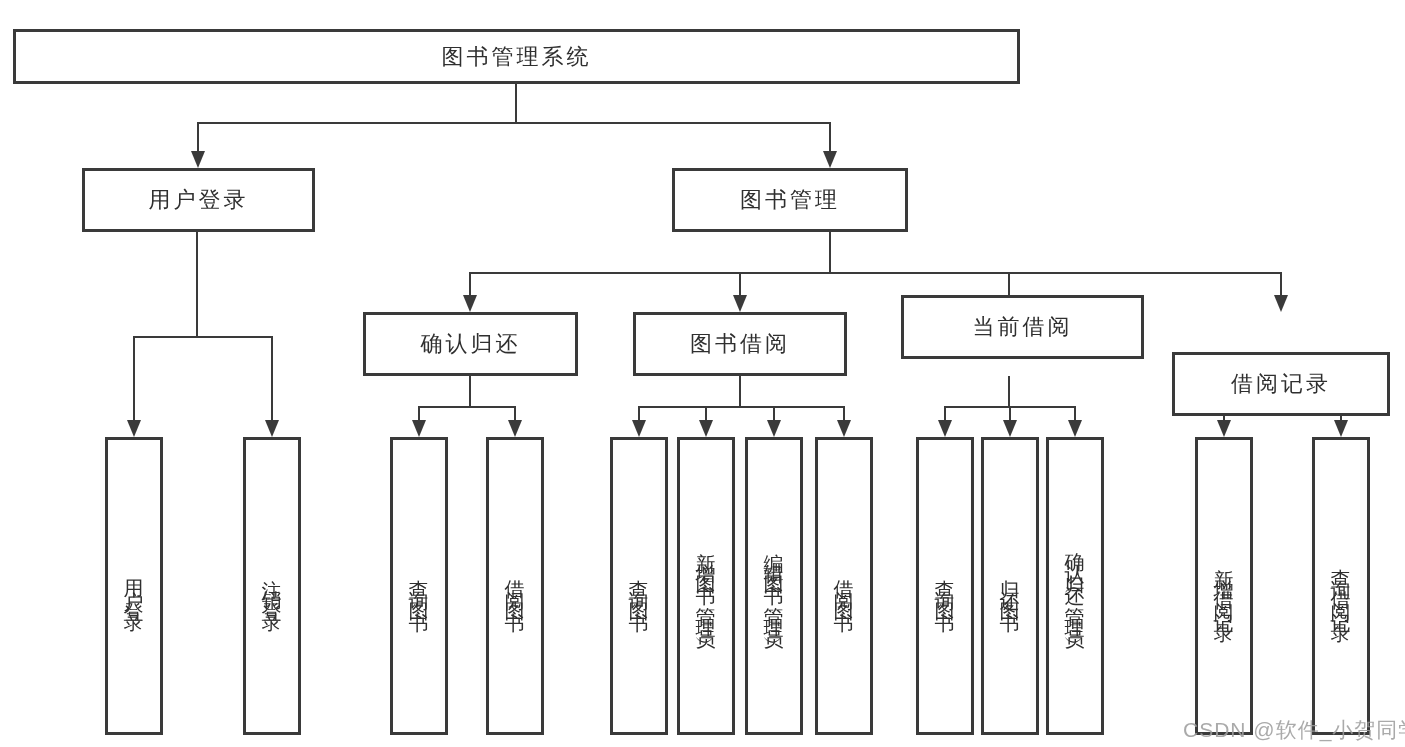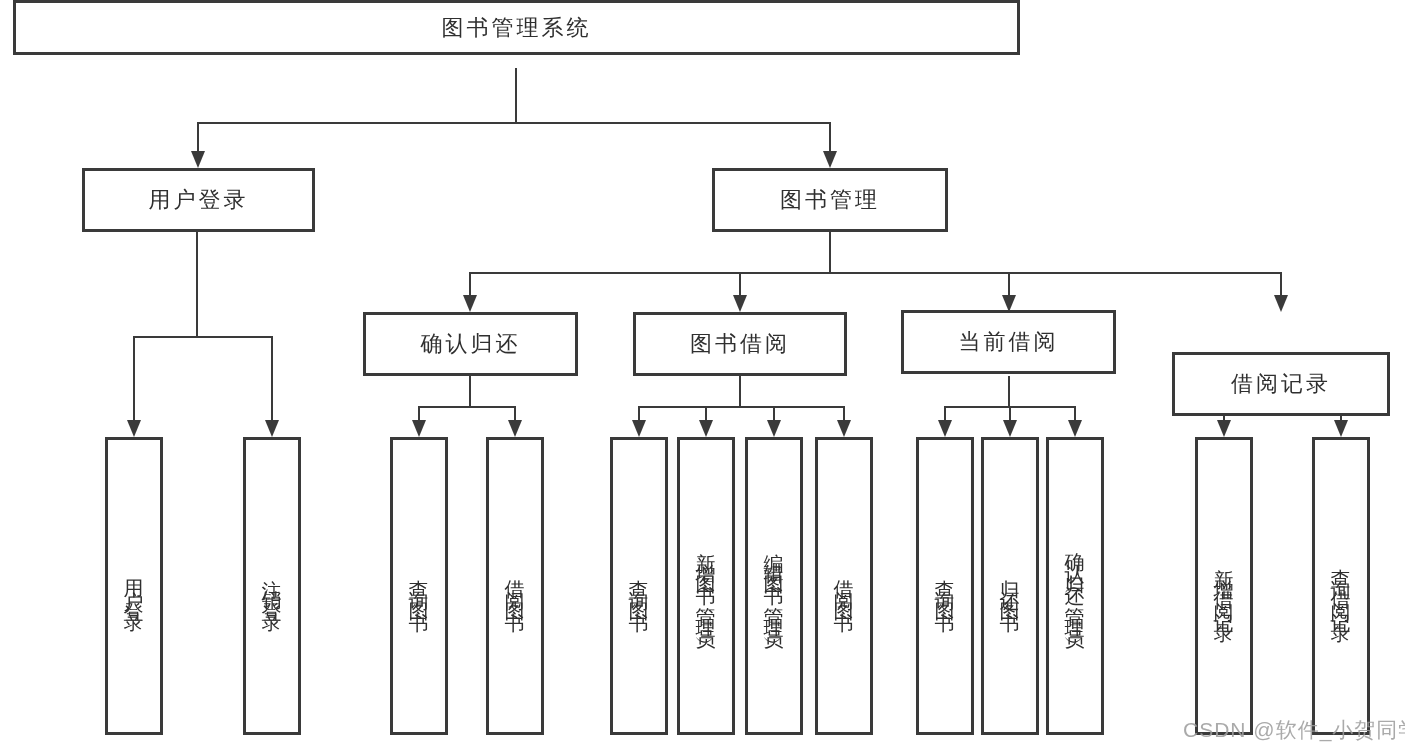--- a/index.html
+++ b/index.html
@@ -50,35 +50,35 @@
     letter-spacing:1px;
     white-space:nowrap;
     z-index:5;
   }
 </style>
 </head>
 <body>
 
 <div id="canvas">
 
-  <div class="node hnode" style="left:13px;top:0;width:1007px;height:55px;">
+  <div class="node hnode" style="left:13px;top:29px;width:1007px;height:55px;">
     <span>图书管理系统</span>
   </div>
 
   <div class="vline" style="left:515px;top:68px;height:54px;"></div>
   <div class="hline" style="left:197px;top:122px;width:634px;"></div>
   <div class="vline" style="left:197px;top:122px;height:30px;"></div>
   <div class="ahead" style="left:191px;top:151px;"></div>
   <div class="vline" style="left:829px;top:122px;height:30px;"></div>
   <div class="ahead" style="left:823px;top:151px;"></div>
 
   <div class="node hnode" style="left:82px;top:168px;width:233px;height:64px;">
     <span>用户登录</span>
   </div>
-  <div class="node hnode" style="left:712px;top:168px;width:236px;height:64px;justify-content:center;">
+  <div class="node hnode" style="left:672px;top:168px;width:236px;height:64px;justify-content:center;">
     <span>图书管理</span>
   </div>
 
   <div class="vline" style="left:196px;top:232px;height:105px;"></div>
   <div class="hline" style="left:133px;top:336px;width:140px;"></div>
   <div class="vline" style="left:133px;top:336px;height:84px;"></div>
   <div class="ahead" style="left:127px;top:420px;"></div>
   <div class="vline" style="left:271px;top:336px;height:84px;"></div>
   <div class="ahead" style="left:265px;top:420px;"></div>
 
@@ -92,21 +92,21 @@
   <div class="ahead" style="left:1002px;top:295px;"></div>
   <div class="vline" style="left:1280px;top:272px;height:23px;"></div>
   <div class="ahead" style="left:1274px;top:295px;"></div>
 
   <div class="node hnode" style="left:363px;top:312px;width:215px;height:64px;">
     <span>确认归还</span>
   </div>
   <div class="node hnode" style="left:633px;top:312px;width:214px;height:64px;align-items:center;">
     <span>图书借阅</span>
   </div>
-  <div class="node hnode" style="left:901px;top:310px;width:215px;height:64px;">
+  <div class="node hnode" style="left:901px;top:295px;width:243px;height:64px;">
     <span>当前借阅</span>
   </div>
   <div class="node hnode" style="left:1172px;top:312px;width:218px;height:64px;margin-top:40px;">
     <span>借阅记录</span>
   </div>
 
   <div class="vline" style="left:469px;top:376px;height:31px;"></div>
   <div class="hline" style="left:418px;top:406px;width:98px;"></div>
   <div class="vline" style="left:418px;top:406px;height:14px;"></div>
   <div class="ahead" style="left:412px;top:420px;"></div>

